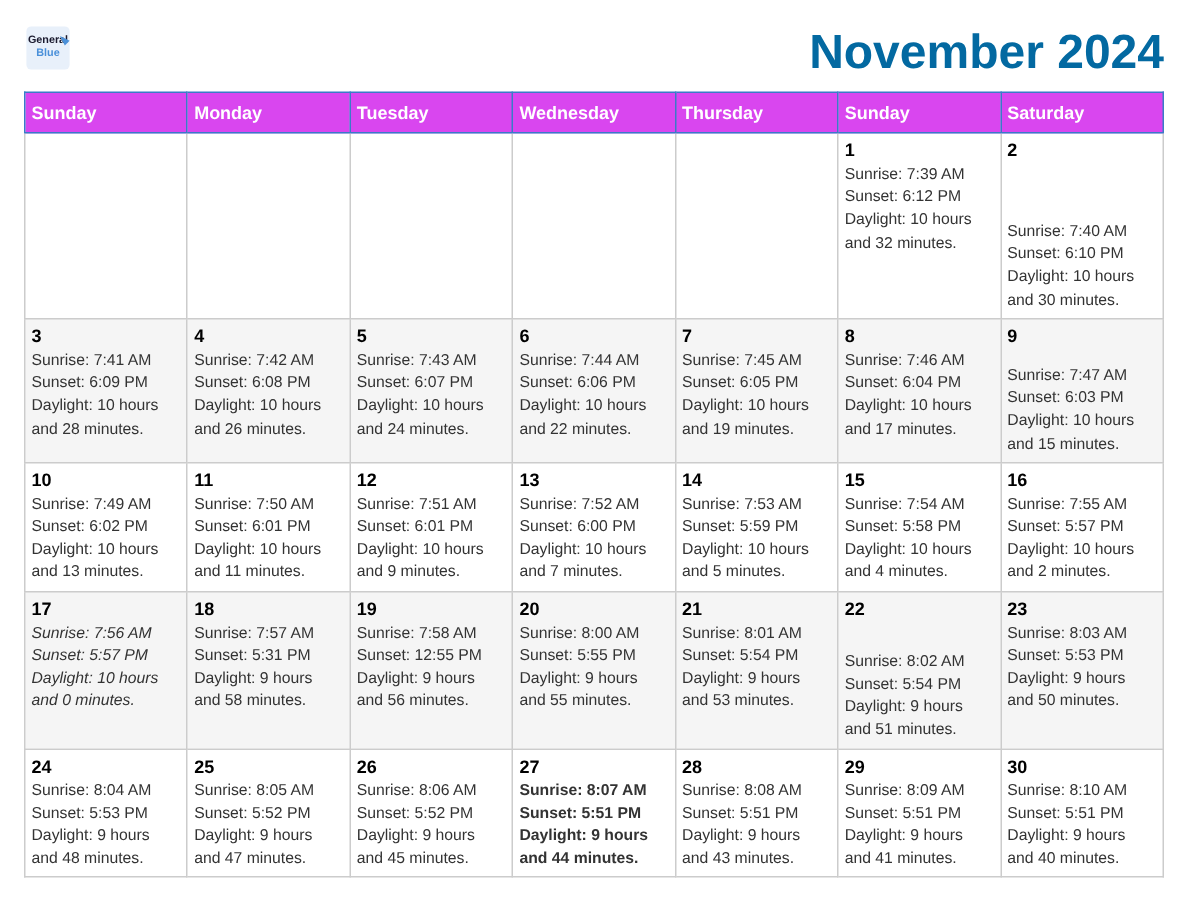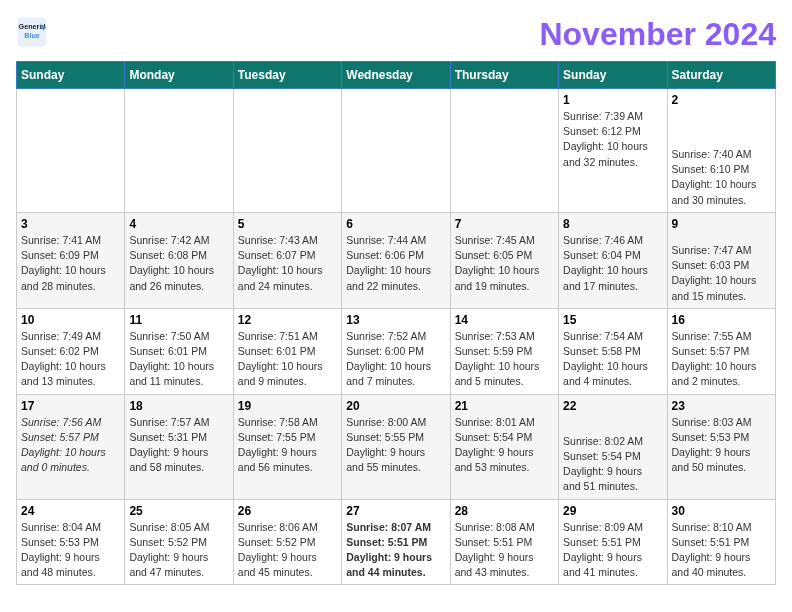--- a/index.html
+++ b/index.html
@@ -24,33 +24,33 @@
     .logo-icon {
       width: 32px;
       height: 32px;
     }
     .title-block {
       text-align: right;
     }
     .month-title {
       font-size: 32px;
       font-weight: bold;
-      color: #8b5cf6;
+      color: #0369a1;
     }
     .location {
       font-size: 14px;
       color: #555;
     }
     .calendar {
       width: 100%;
       border-collapse: collapse;
       font-size: 11px;
     }
     .calendar th {
-      background: #0f766e;
+      background: #d946ef;
       color: #fff;
       padding: 6px 4px;
       text-align: left;
       font-size: 12px;
       font-weight: bold;
       border: 1px solid #3a7bc8;
     }
     .calendar td {
       border: 1px solid #ccc;
       vertical-align: top;
@@ -250,21 +250,21 @@
         <td>
           <span class="day-num">18</span>
           <div class="day-info" style="white-space: pre-line;">Sunrise: 7:57 AM
 Sunset: 5:31 PM
 Daylight: 9 hours
 and 58 minutes.</div>
         </td>
         <td>
           <span class="day-num">19</span>
           <div class="day-info" style="white-space: pre-line;">Sunrise: 7:58 AM
-Sunset: 7:55 PM
+Sunset: 12:55 PM
 Daylight: 9 hours
 and 56 minutes.</div>
         </td>
         <td>
           <span class="day-num">20</span>
           <div class="day-info" style="white-space: pre-line;">Sunrise: 8:00 AM
 Sunset: 5:55 PM
 Daylight: 9 hours
 and 55 minutes.</div>
         </td>

